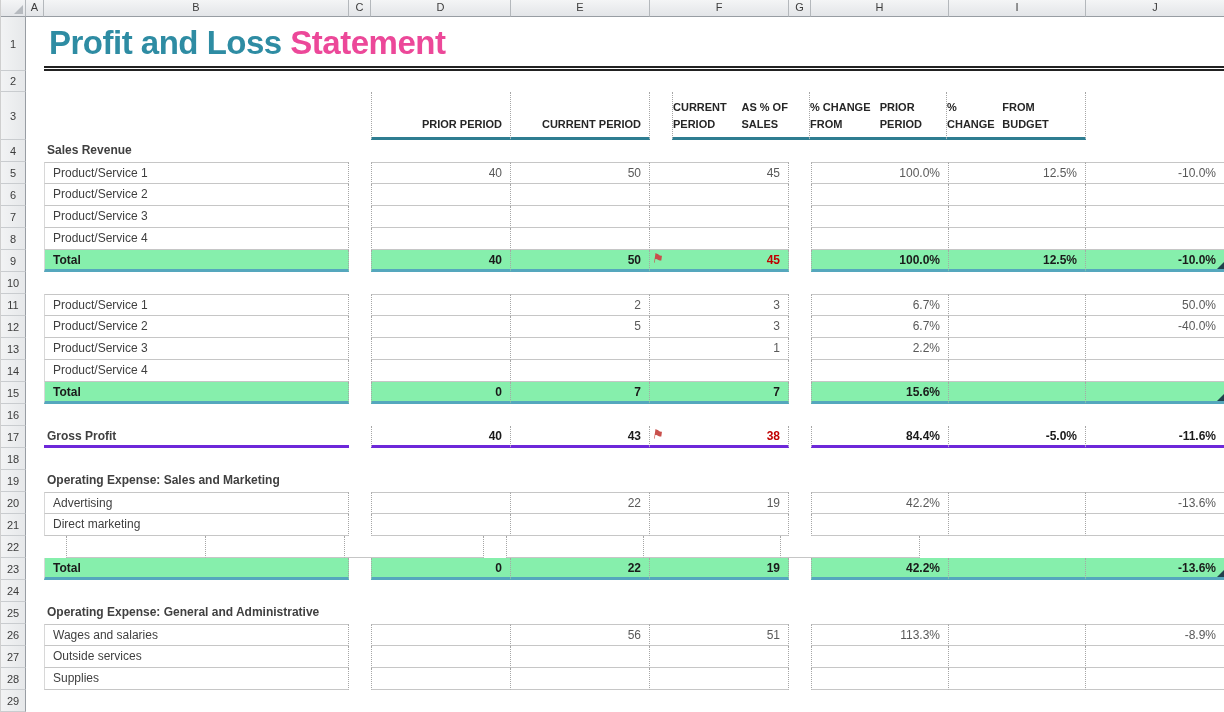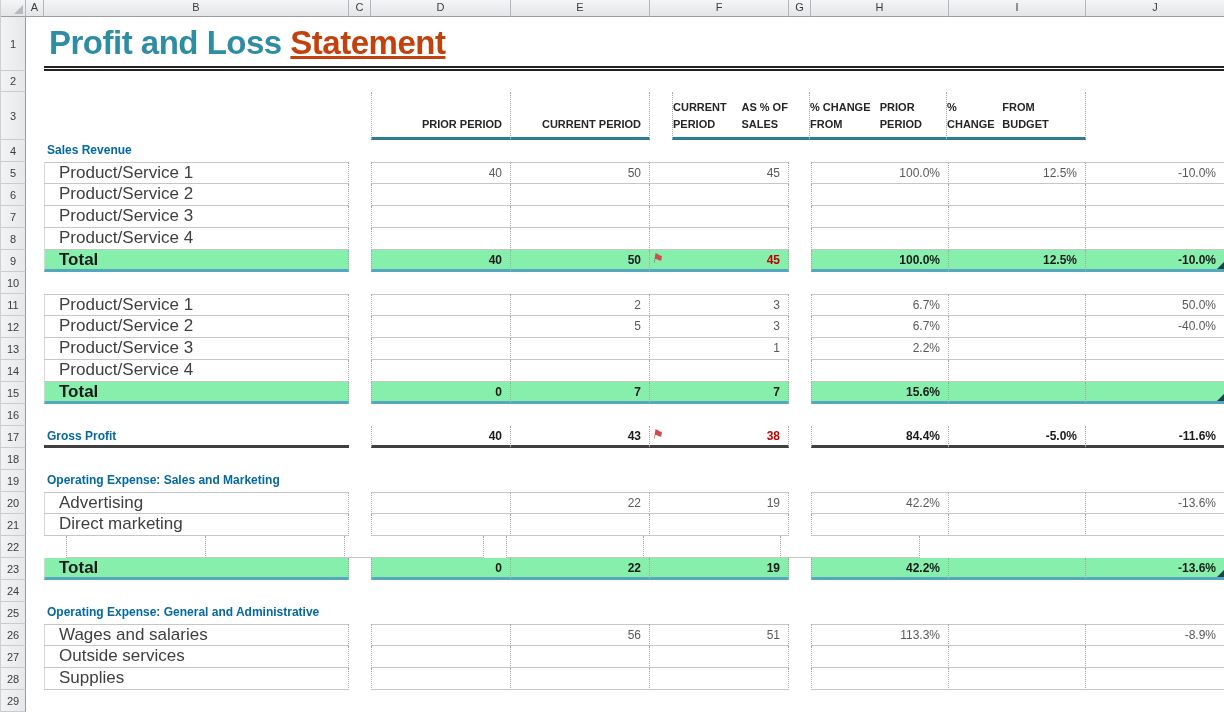--- a/index.html
+++ b/index.html
@@ -37,47 +37,47 @@
   .row { display:flex; height:22px; flex-shrink:0; }
   .h54{height:54px}.h21{height:21px}.h48{height:48px}.h22{height:22px}
   .cA{width:18px}.cB{width:305px}.cC{width:22px}.cD{width:140px}.cE{width:139px}
   .cF{width:139px}.cG{width:22px}.cH{width:138px}.cI{width:137px}.cJ{width:139px}
   .row > div { flex-shrink:0; }
 
   
   .titlecell { width:1181px; border-bottom:5px double #222; display:flex; align-items:flex-end; }
   .titletext { font-size:33px; font-weight:bold; line-height:1; padding:0 0 7px 5px; letter-spacing:-0.5px; white-space:nowrap; }
   .t-accent { color:#2E8CA3; }
-  .t-rest { color:#c2410c;text-decoration:underline; }
+  .t-rest { color:#ec4899; }
 
   
   .hcell {
     border-bottom:3px solid #2E7D91;
     font-weight:bold; font-size:11px; color:#262626;
     display:flex; flex-direction:row; justify-content:flex-end; align-items:flex-end;
     padding:0 8px 4px 0; line-height:1.55;
   }
 
   
   .cell { border-bottom:1px solid #C6C6C6; }
   .ct   { border-top:1px solid #C6C6C6; }
   .dr   { border-right:1px dotted #A6A6A6; }
   .dl   { border-left:1px dotted #A6A6A6; }
   .lb   { border-left:1px solid #D8D8D8; }
   .num  { text-align:right; padding-right:8px; font-size:12px; line-height:20px; color:#595959; white-space:nowrap; }
-  .lbl  { padding-left:14px; font-size:17px; line-height:20px; color:#3F3F3F; white-space:nowrap; overflow:hidden; }
-  .sect { font-weight:bold; color:#0369a1; padding-left:3px; font-size:12px; line-height:20px; white-space:nowrap; }
+  .lbl  { padding-left:8px; font-size:12px; line-height:20px; color:#3F3F3F; white-space:nowrap; overflow:hidden; }
+  .sect { font-weight:bold; color:#404040; padding-left:3px; font-size:12px; line-height:20px; white-space:nowrap; }
 
   
   .tc { background:#86efac; border-bottom:3px solid #55A7BD; font-weight:bold; }
   .tc.num { color:#1A1A1A; }
   .tc.lbl { color:#1A1A1A; font-weight:bold; }
 
   
-  .gpb { border-bottom:3px solid #404040; }
+  .gpb { border-bottom:3px solid #6d28d9; }
   .gpnum { color:#1A1A1A; font-weight:bold; }
 
   .red { color:#C00000; font-weight:bold; }
 
   .flagwrap { position:relative; }
   .flag { position:absolute; left:2px; top:0; font-size:13px; line-height:18px; color:#C9504C; transform:rotate(8deg); font-weight:normal; }
 
   .cmark { position:absolute; right:0; bottom:0; width:0; height:0;
            border-left:7px solid transparent; border-bottom:7px solid #20414C; }
   .relc { position:relative; }

